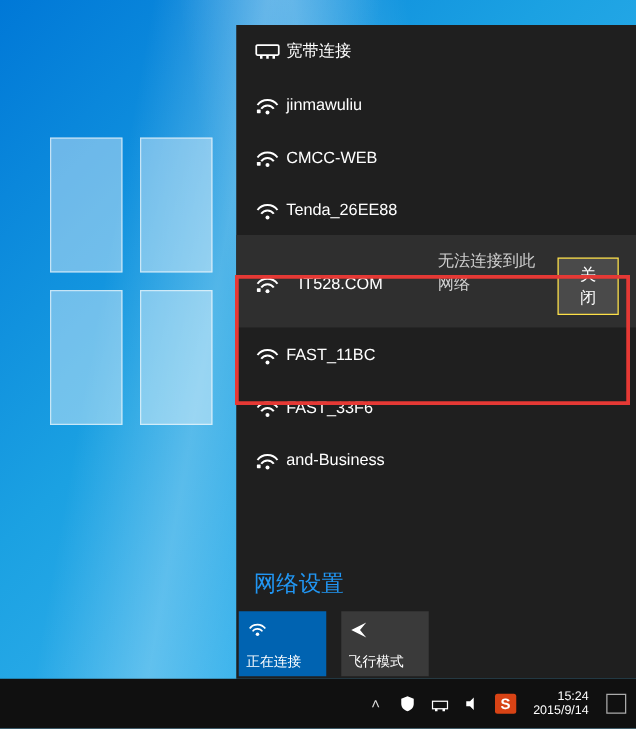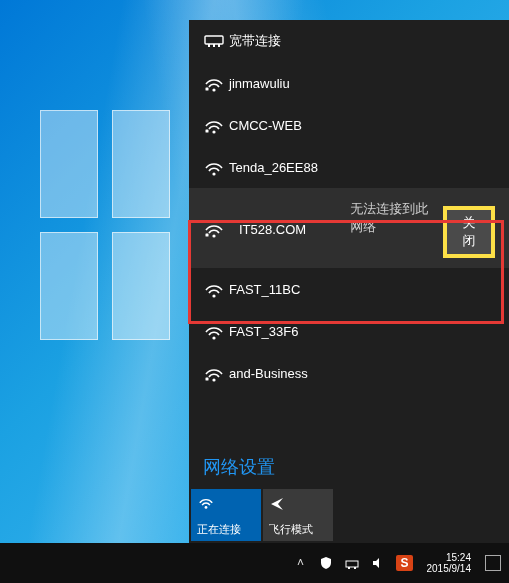--- a/index.html
+++ b/index.html
@@ -46,21 +46,21 @@
     padding: 12px 14px 10px;
     gap: 8px;
   }
   .net-item.selected .row1 { display: flex; align-items: center; gap: 14px; }
   .net-icon { width: 22px; height: 22px; display: inline-flex; align-items: center; justify-content: center; flex-shrink:0; }
   .net-label { color: #fff; }
   .status-msg { color: #d0d0d0; margin-left: 36px; font-size: 13px; }
   .close-row { display: flex; justify-content: flex-end; margin-top: 6px; }
   .close-btn {
     background: #4a4a4a;
-    border: 4px solid #fde047;
+    border: 1px solid #fde047;
     color: #fff;
     padding: 4px 15px;
     font-size: 13px;
     cursor: pointer;
   }
 
   .highlight-box {
     position: absolute;
     border: 3px solid #e53935;
     pointer-events: none;
@@ -68,21 +68,21 @@
     width: 316px; height: 104px;
   }
 
   .settings-link {
     color: #2196f3;
     padding: 8px 14px 6px;
     font-size: 18px;
     cursor: pointer;
   }
 
-  .mode-tiles { display: flex; gap: 2px; padding: 4px 2px 2px; }
+  .mode-tiles { display: flex; gap: 12px; padding: 4px 2px 2px; }
   .tile {
     width: 70px; height: 52px;
     background: #3a3a3a;
     color: #fff;
     font-size: 11px;
     display: flex; flex-direction: column;
     justify-content: flex-end;
     padding: 4px 6px;
     cursor: pointer;
     position: relative;

